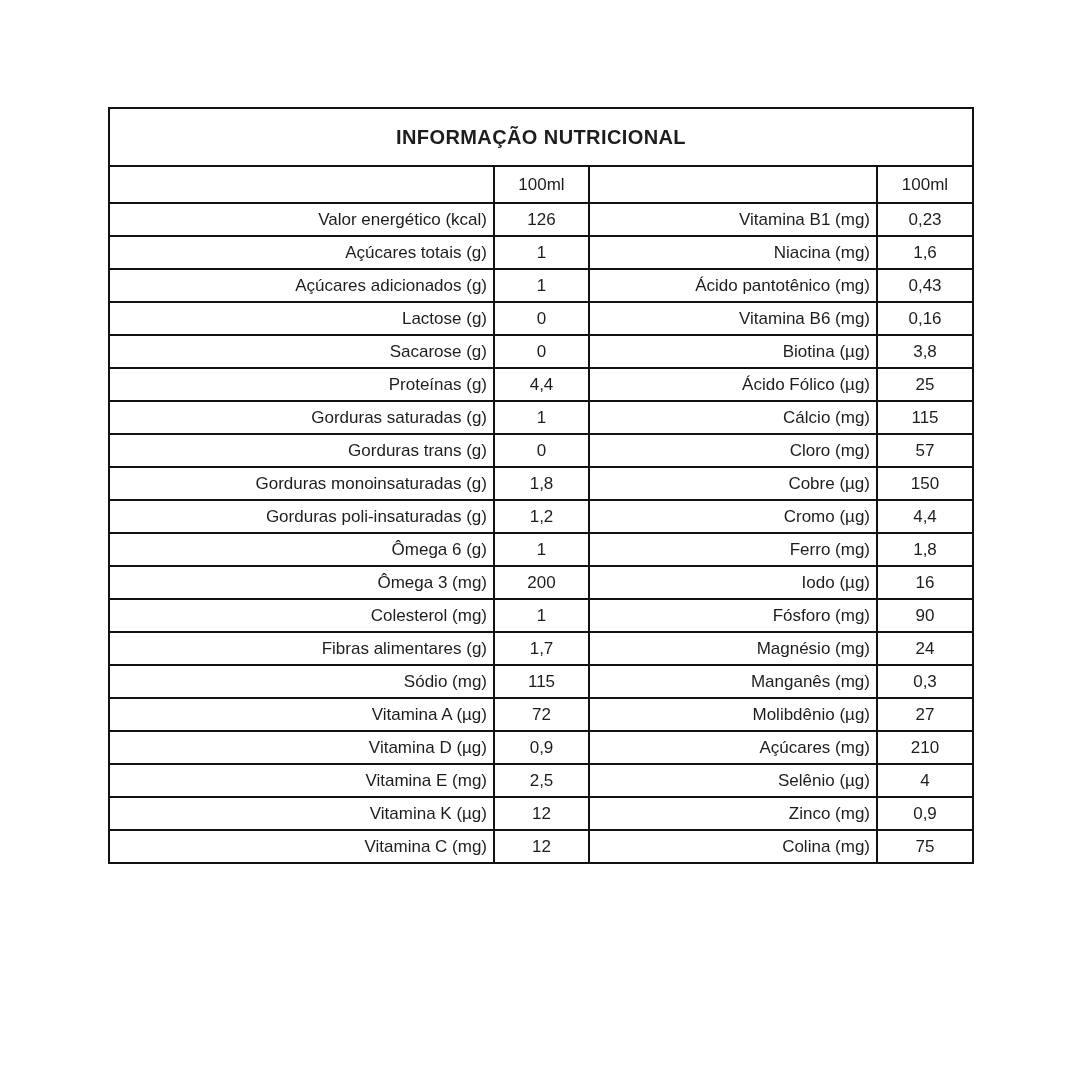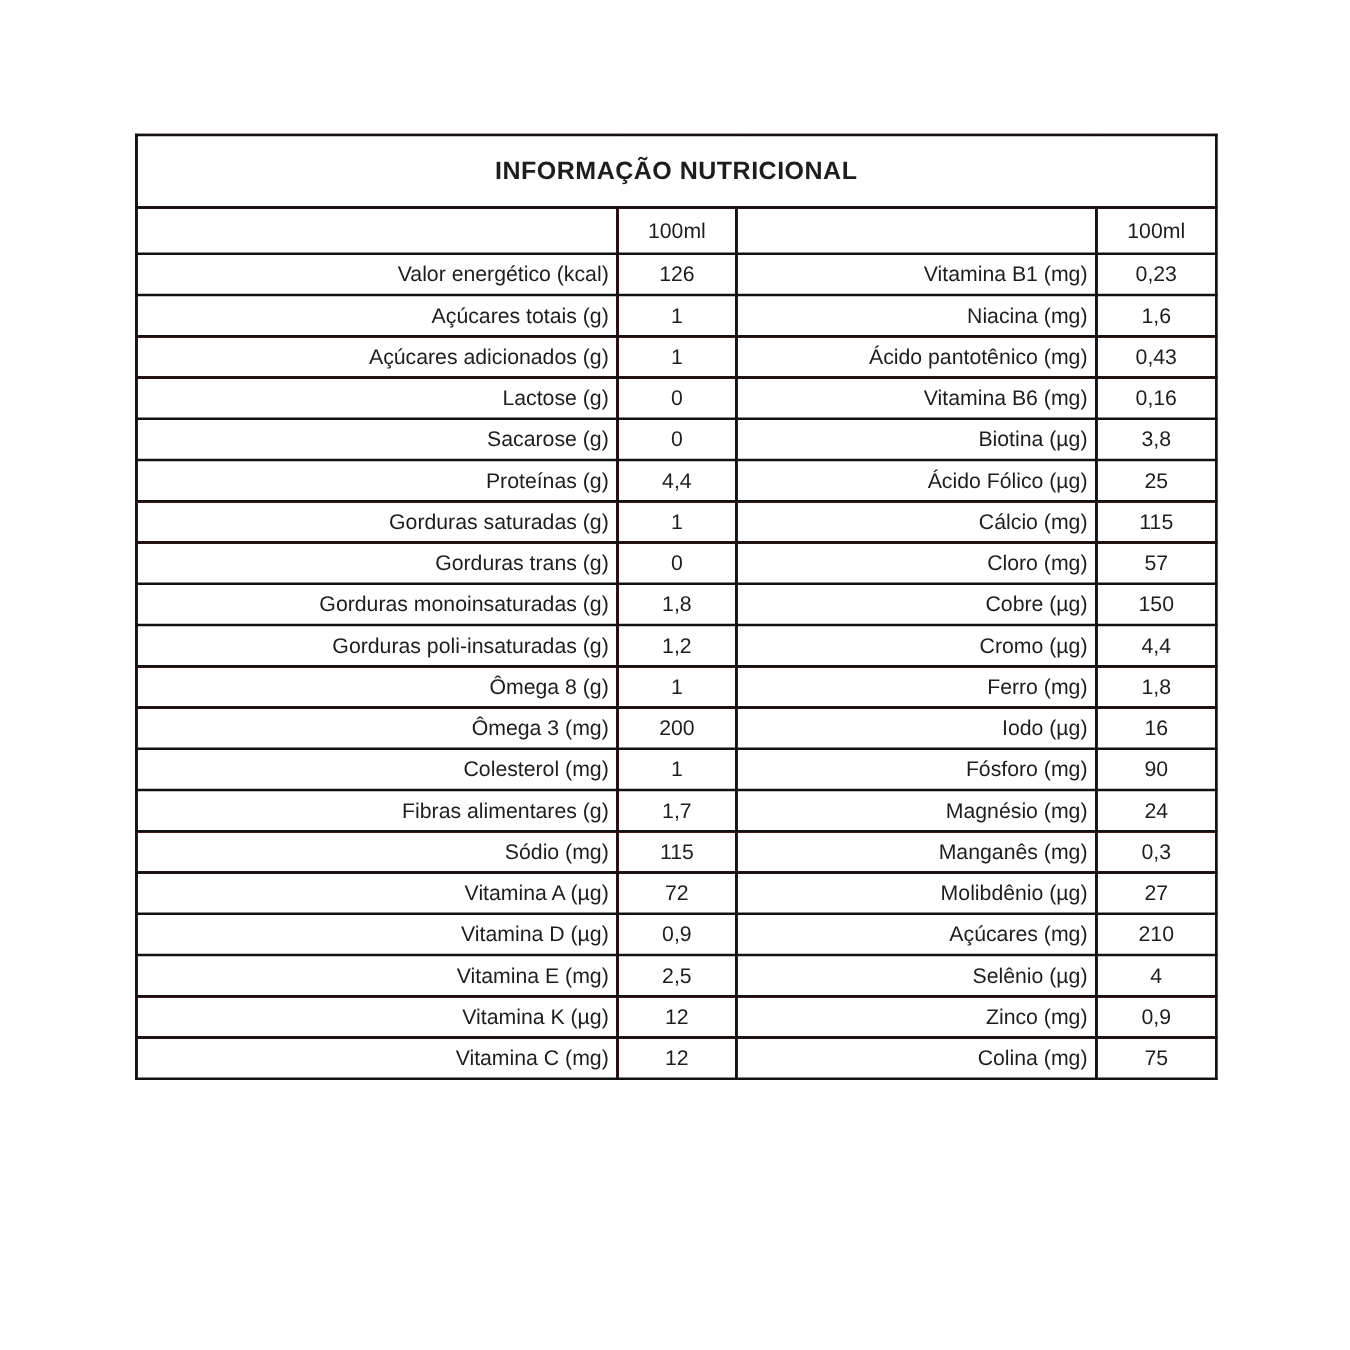--- a/index.html
+++ b/index.html
@@ -135,21 +135,21 @@
           <td class="label-cell">Cobre (µg)</td>
           <td class="value-cell">150</td>
         </tr>
         <tr>
           <td class="label-cell">Gorduras poli-insaturadas (g)</td>
           <td class="value-cell">1,2</td>
           <td class="label-cell">Cromo (µg)</td>
           <td class="value-cell">4,4</td>
         </tr>
         <tr>
-          <td class="label-cell">Ômega 8 (g)</td>
+          <td class="label-cell">Ômega 6 (g)</td>
           <td class="value-cell">1</td>
           <td class="label-cell">Ferro (mg)</td>
           <td class="value-cell">1,8</td>
         </tr>
         <tr>
           <td class="label-cell">Ômega 3 (mg)</td>
           <td class="value-cell">200</td>
           <td class="label-cell">Iodo (µg)</td>
           <td class="value-cell">16</td>
         </tr>

